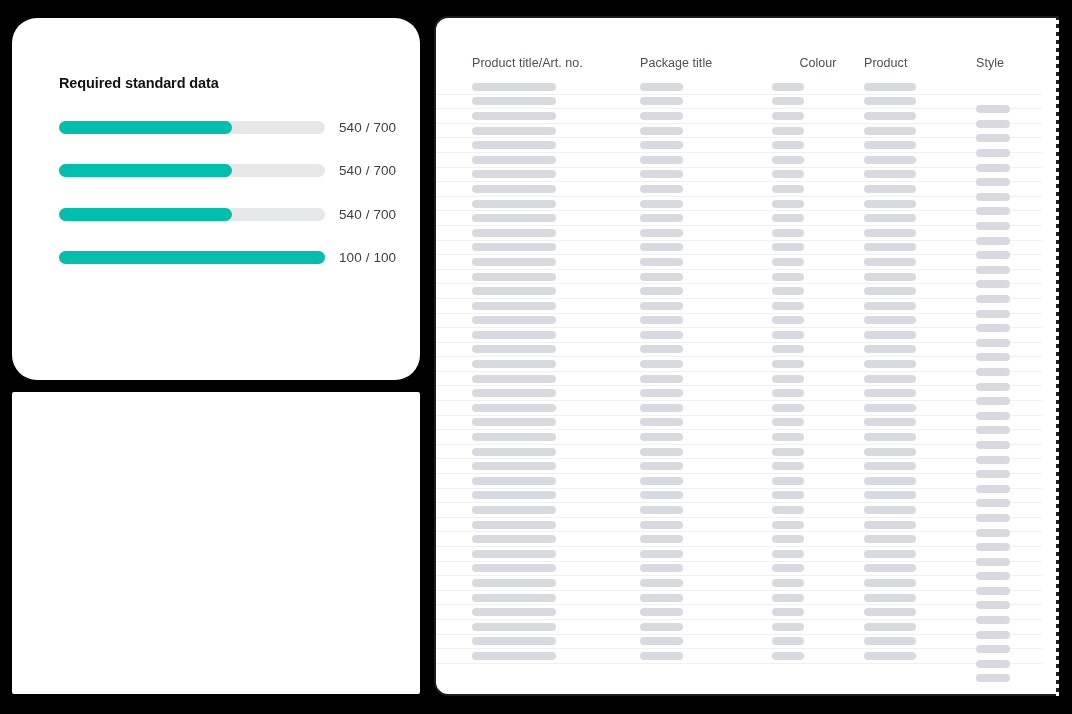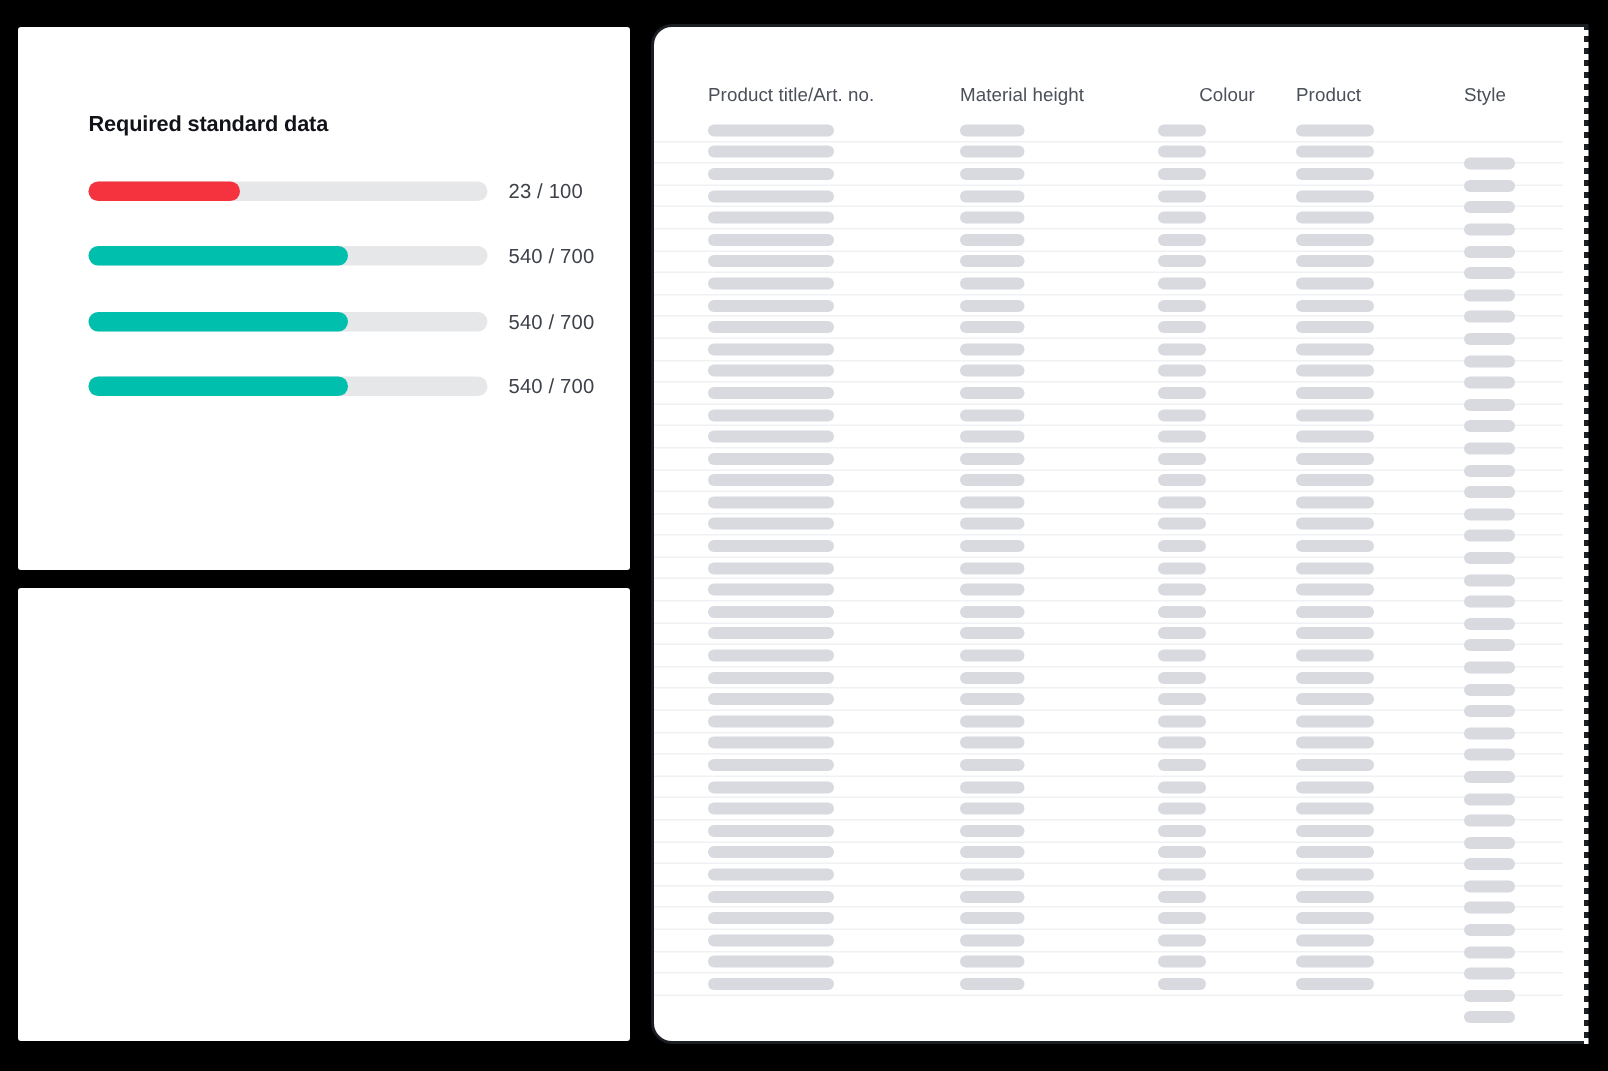--- a/index.html
+++ b/index.html
@@ -25,20 +25,21 @@
     background: #ffffff;
     border-radius: 2px;
     overflow: hidden;
   }
 
   #card-standard {
     left: 12px;
     top: 18px;
     width: 408px;
     height: 362px;
+    border-radius: 25px;
   }
 
   #card-attribute {
     left: 12px;
     top: 392px;
     width: 408px;
     height: 302px;
   }
 
   .card-title {
@@ -176,55 +177,55 @@
 </head>
 <body>
 
 <div id="stage">
 
   <div class="card" id="card-standard">
     <div class="card-title">Required standard data</div>
     <div class="bars" id="bars-standard">
         <div class="bar-row">
           <div class="bar-track">
-            <div class="bar-fill" style="width: 38%; background: rgb(245, 51, 63);"></div>
-          </div>
-          <div class="bar-value">23 / 100</div>
-        </div>
-        <div class="bar-row">
-          <div class="bar-track">
             <div class="bar-fill" style="width: 65%; background: rgb(0, 191, 173);"></div>
           </div>
           <div class="bar-value">540 / 700</div>
         </div>
         <div class="bar-row">
           <div class="bar-track">
             <div class="bar-fill" style="width: 65%; background: rgb(0, 191, 173);"></div>
           </div>
           <div class="bar-value">540 / 700</div>
         </div>
         <div class="bar-row">
           <div class="bar-track">
             <div class="bar-fill" style="width: 65%; background: rgb(0, 191, 173);"></div>
           </div>
           <div class="bar-value">540 / 700</div>
         </div>
+        <div class="bar-row">
+          <div class="bar-track">
+            <div class="bar-fill" style="width: 100%; background: rgb(0, 191, 173);"></div>
+          </div>
+          <div class="bar-value">100 / 100</div>
+        </div>
       </div>
   </div>
 
   <div class="card" id="card-attribute">
     
     
   </div>
 
   <div id="table-panel">
     <div id="table-inner">
       <div class="table-head" id="table-head">
           <div class="th col-0">Product title/Art. no.</div>
-          <div class="th col-1">Material height</div>
+          <div class="th col-1">Package title</div>
           <div class="th col-2">Colour</div>
           <div class="th col-3">Product</div>
           <div class="th col-4">Style</div>
         </div>
       <div id="table-body">
           <div class="tr">
             <div class="td col-0">
               <div class="skel skel-0"></div>
             </div>
             <div class="td col-1">

